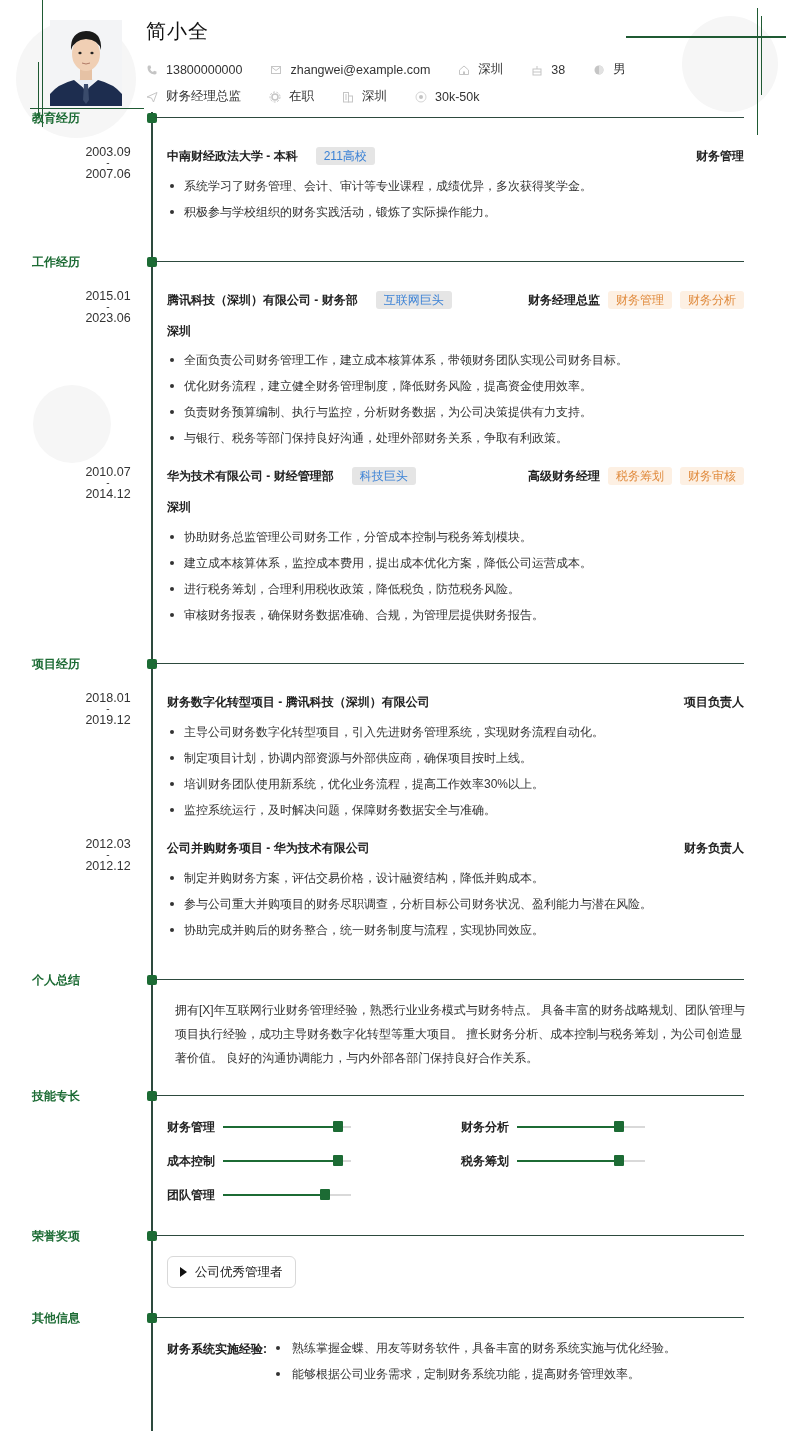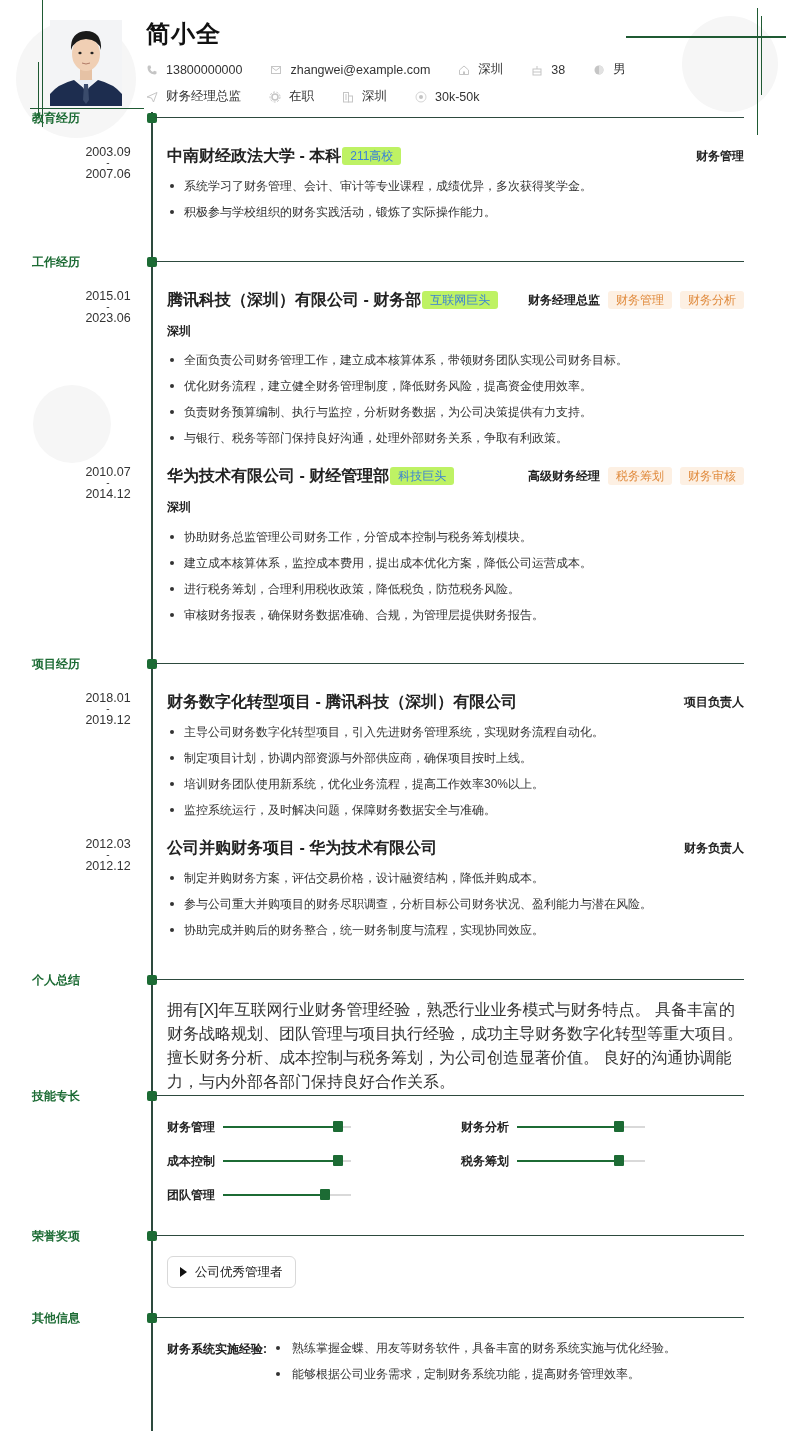--- a/index.html
+++ b/index.html
@@ -5,52 +5,52 @@
   * { box-sizing: border-box; margin: 0; padding: 0; }
   html, body { width: 794px; height: 1431px; background: #ffffff; overflow: hidden; }
   body { position: relative; font-family: "Liberation Sans", "DejaVu Sans", sans-serif; color: #222; font-size: 12px; }
 
   .deco-circle { position: absolute; border-radius: 50%; background: #f6f6f6; }
   .deco-line { position: absolute; background: #1f5a33; }
 
   .avatar { position: absolute; left: 50px; top: 20px; width: 72px; height: 86px; overflow: hidden; background: #f4f5f7; }
   .avatar svg { width: 72px; height: 86px; display: block; }
 
-  .name { position: absolute; left: 146px; top: 18px; font-size: 24px; font-weight: bold; color: #111; letter-spacing: 1px; }
+  .name { position: absolute; left: 146px; top: 18px; font-size: 20px; font-weight: normal; color: #111; letter-spacing: 1px; }
   .info-row { position: absolute; left: 146px; display: flex; align-items: center; font-size: 12.5px; color: #333; }
   .info-row .item { display: flex; align-items: center; margin-right: 28px; }
   .info-row .ico { width: 12px; height: 12px; margin-right: 8px; display: inline-block; }
   .info-row .ico svg { width: 12px; height: 12px; display: block; }
 
   .timeline-line { position: absolute; left: 151px; top: 112px; width: 1.5px; height: 1319px; background: #2d4a3e; }
 
   .section-head { position: absolute; left: 0; width: 744px; height: 12px; }
   .section-title { position: absolute; right: 664px; top: -2px; font-size: 12px; color: #1c6b34; font-weight: bold; white-space: nowrap; }
   .section-dot { position: absolute; left: 147px; top: 1px; width: 10px; height: 10px; border-radius: 2px; background: #1c6b34; }
   .section-rule { position: absolute; left: 155px; top: 5px; right: 0; height: 1.2px; background: #2d4a3e; }
 
   .dates { position: absolute; left: 70px; width: 76px; text-align: center; font-size: 12.5px; color: #333; line-height: 10px; }
   .dates div:nth-child(1), .dates div:nth-child(3) { line-height: 16px; }
   .dates .dash { line-height: 6px; font-size: 10px; }
 
   .entry-head { position: absolute; left: 167px; width: 577px; display: flex; align-items: center; height: 18px; }
-  .entry-title { font-size: 16px; font-weight: bold; color: #222; }
+  .entry-title { font-size: 12px; font-weight: bold; color: #222; }
   .entry-right { margin-left: auto; display: flex; align-items: center; }
   .entry-role { font-size: 12px; font-weight: bold; color: #222; }
   .tag { display: inline-block; padding: 1px 8px; font-size: 12px; border-radius: 3px; line-height: 16px; }
-  .tag-blue { background: #bef264; color: #3b82d6; margin-left: 1px; }
+  .tag-blue { background: #e5e5e5; color: #3b82d6; margin-left: 18px; }
   .tag-orange { background: #fdf0e3; color: #e08a3c; margin-left: 8px; }
 
   .subloc { position: absolute; left: 167px; font-size: 12px; font-weight: bold; color: #222; }
 
   .bullets { position: absolute; left: 167px; width: 577px; list-style: none; }
   .bullets li { position: relative; padding-left: 17px; height: 26px; line-height: 20px; font-size: 12px; color: #333; white-space: nowrap; }
   .bullets li::before { content: ""; position: absolute; left: 3px; top: 8px; width: 4px; height: 4px; border-radius: 50%; background: #333; }
 
-  .summary { position: absolute; left: 167px; top: 998px; width: 577px; font-size: 16px; line-height: 24px; color: #333; }
+  .summary { position: absolute; left: 175px; top: 998px; width: 577px; font-size: 12px; line-height: 24px; color: #333; }
 
   .skill { position: absolute; display: flex; align-items: center; height: 14px; }
   .skill-label { width: 56px; font-size: 12px; font-weight: bold; color: #222; }
   .skill-track { position: relative; width: 128px; height: 2px; background: #d9d9d9; }
   .skill-fill { position: absolute; left: 0; top: 0; height: 2px; background: #1c6b34; }
   .skill-thumb { position: absolute; top: -5px; width: 10px; height: 11px; background: #1c6b34; border-radius: 1px; }
 
   .honor-btn { position: absolute; left: 167px; top: 1256px; height: 32px; padding: 0 12px; border: 1px solid #d9d9d9; border-radius: 6px; display: flex; align-items: center; font-size: 12.5px; color: #222; background: #fff; }
   .honor-btn .tri { width: 0; height: 0; border-left: 7px solid #111; border-top: 5px solid transparent; border-bottom: 5px solid transparent; margin-right: 8px; }
 

